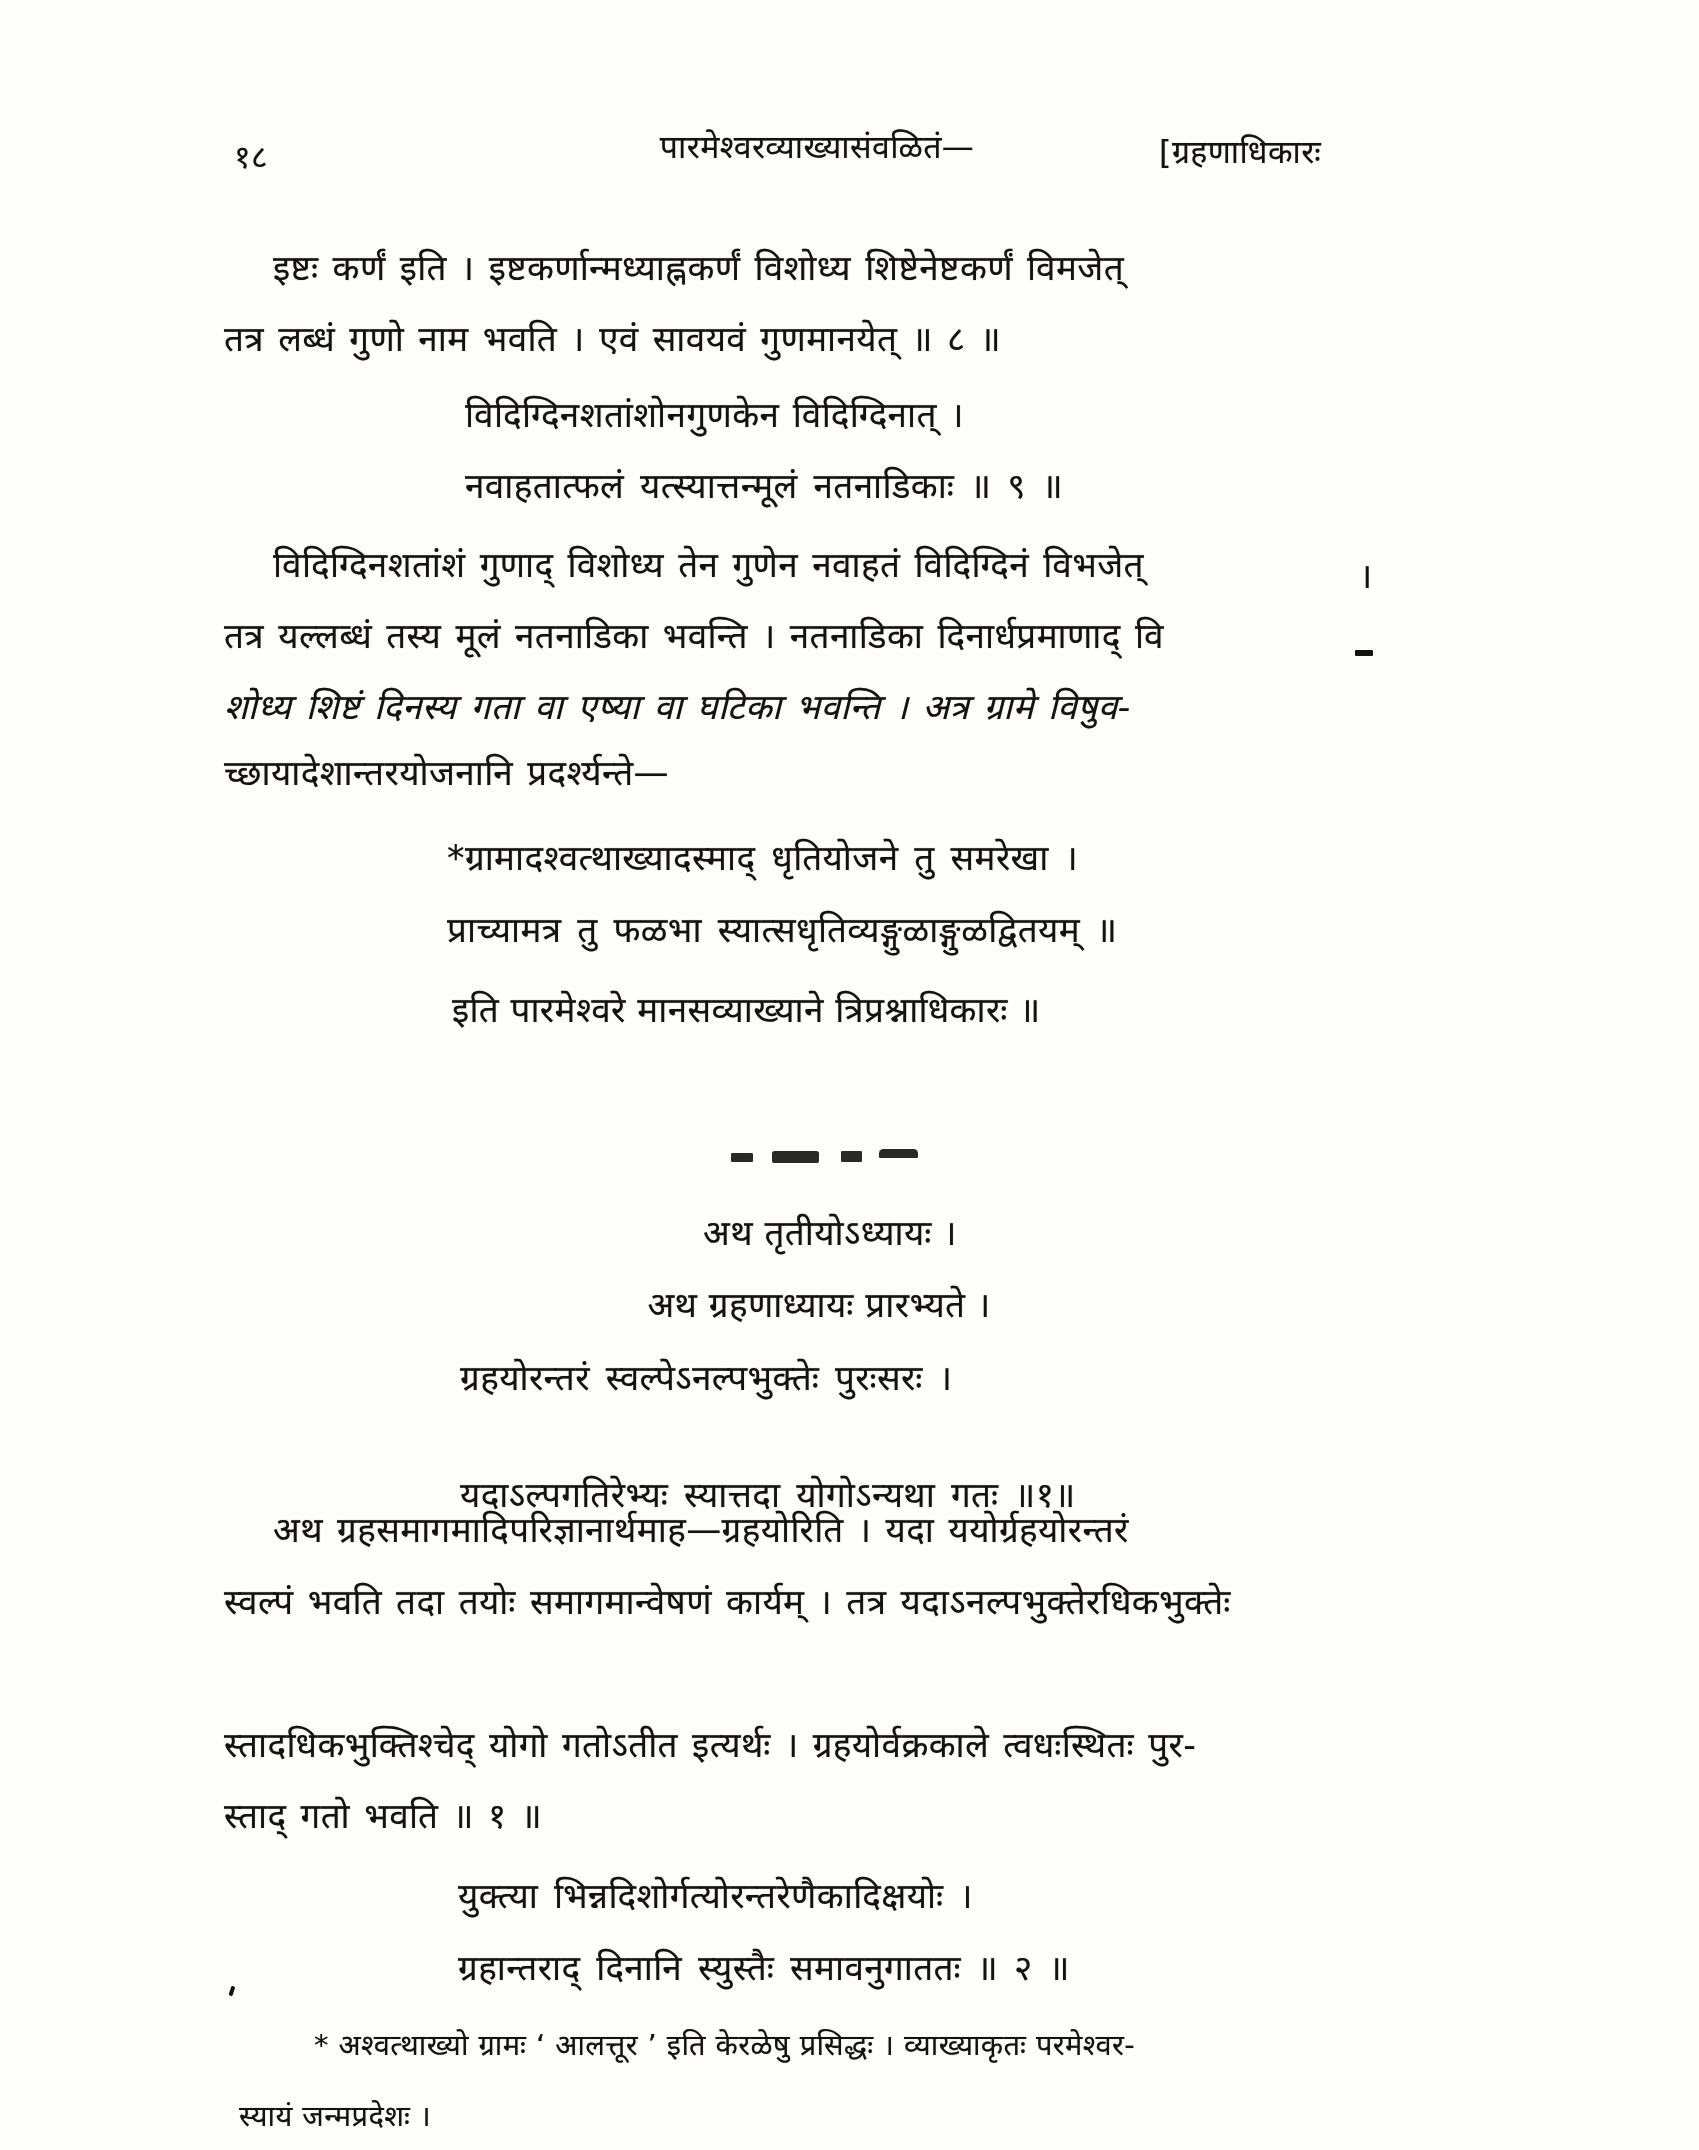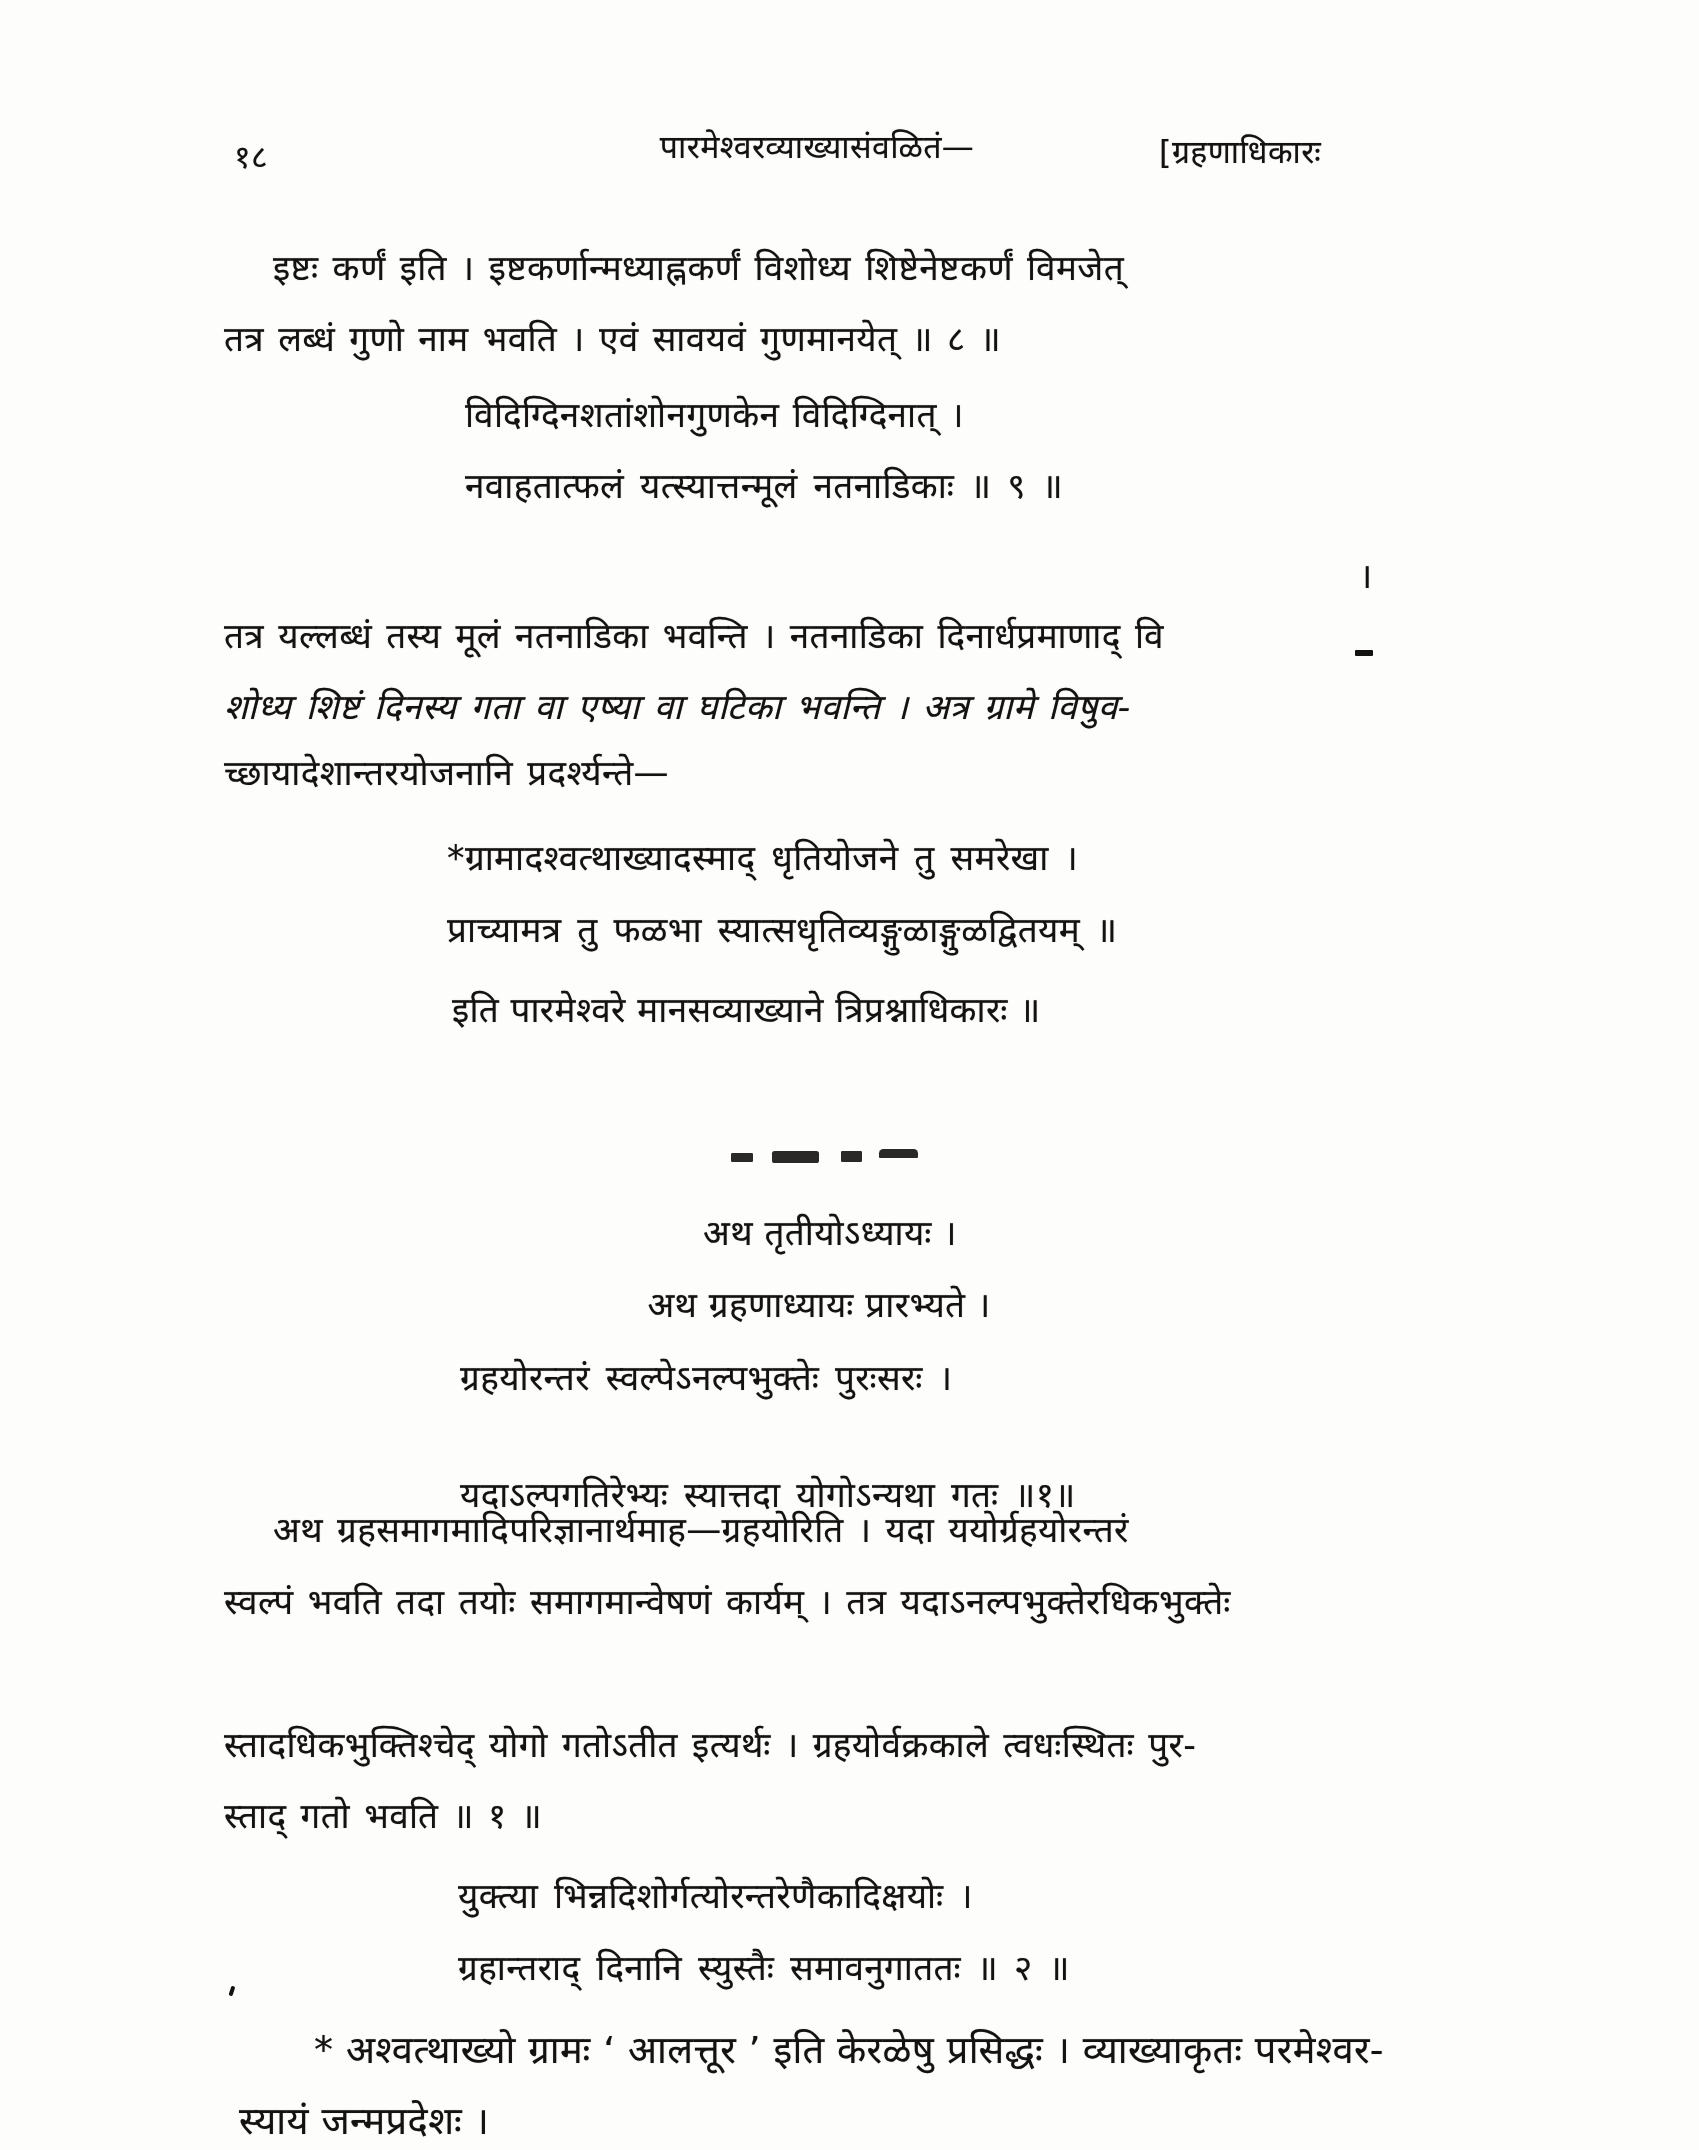--- a/index.html
+++ b/index.html
@@ -16,21 +16,21 @@
     white-space:nowrap;
     font-size:35px;
     line-height:1.25;
     letter-spacing:0.4px;
     text-shadow:0 0 0.9px rgba(20,16,10,.45);
   }
   .hdr{font-size:32px;}
   .centered{transform:translateX(-50%);}
   .verse{word-spacing:4.3px;}
   .wide{word-spacing:2.6px;}
-  .fn{font-size:38px;}
+  .fn{font-size:29px;}
   
   #hdr-num{left:234px;top:137px;}
   #hdr-title{left:817px;top:127px;}
   #hdr-right{left:1159px;top:132px;}
   
   #p1l1{left:273px;top:247px;}
   #p1l2{left:224px;top:318px;}
   
   #v9l1{left:465px;top:394px;font-family:Liberation Serif, serif;}
   #v9l2{left:465px;top:465px;}
@@ -83,20 +83,21 @@
   <div class="ln hdr" id="hdr-num">१८</div>
   <div class="ln hdr centered" id="hdr-title">पारमेश्वरव्याख्यासंवळितं—</div>
   <div class="ln hdr" id="hdr-right">[ग्रहणाधिकारः</div>
 
   <div class="ln wide" id="p1l1">इष्टः कर्णं इति । इष्टकर्णान्मध्याह्नकर्णं विशोध्य शिष्टेनेष्टकर्णं विमजेत्</div>
   <div class="ln wide" id="p1l2">तत्र लब्धं गुणो नाम भवति । एवं सावयवं गुणमानयेत् ॥ ८ ॥</div>
 
   <div class="ln verse" id="v9l1">विदिग्दिनशतांशोनगुणकेन विदिग्दिनात् ।</div>
   <div class="ln verse" id="v9l2">नवाहतात्फलं यत्स्यात्तन्मूलं नतनाडिकाः ॥ ९ ॥</div>
 
+  <div class="ln wide" id="c9l1">विदिग्दिनशतांशं गुणाद् विशोध्य तेन गुणेन नवाहतं विदिग्दिनं विभजेत्</div>
   <div class="ln wide" id="c9l2">तत्र यल्लब्धं तस्य मूलं नतनाडिका भवन्ति । नतनाडिका दिनार्धप्रमाणाद् वि</div>
   <div class="ln wide" id="c9l3">शोध्य शिष्टं दिनस्य गता वा एष्या वा घटिका भवन्ति । अत्र ग्रामे विषुव-</div>
   <div class="ln wide" id="c9l4">च्छायादेशान्तरयोजनानि प्रदर्श्यन्ते—</div>
 
   <div class="ln verse" id="vsl1">*ग्रामादश्वत्थाख्यादस्माद् धृतियोजने तु समरेखा ।</div>
   <div class="ln verse" id="vsl2">प्राच्यामत्र तु फळभा स्यात्सधृतिव्यङ्गुळाङ्गुळद्वितयम् ॥</div>
 
   <div class="ln" id="col1">इति पारमेश्वरे मानसव्याख्याने त्रिप्रश्नाधिकारः ॥</div>
 
   <div id="ornament">

